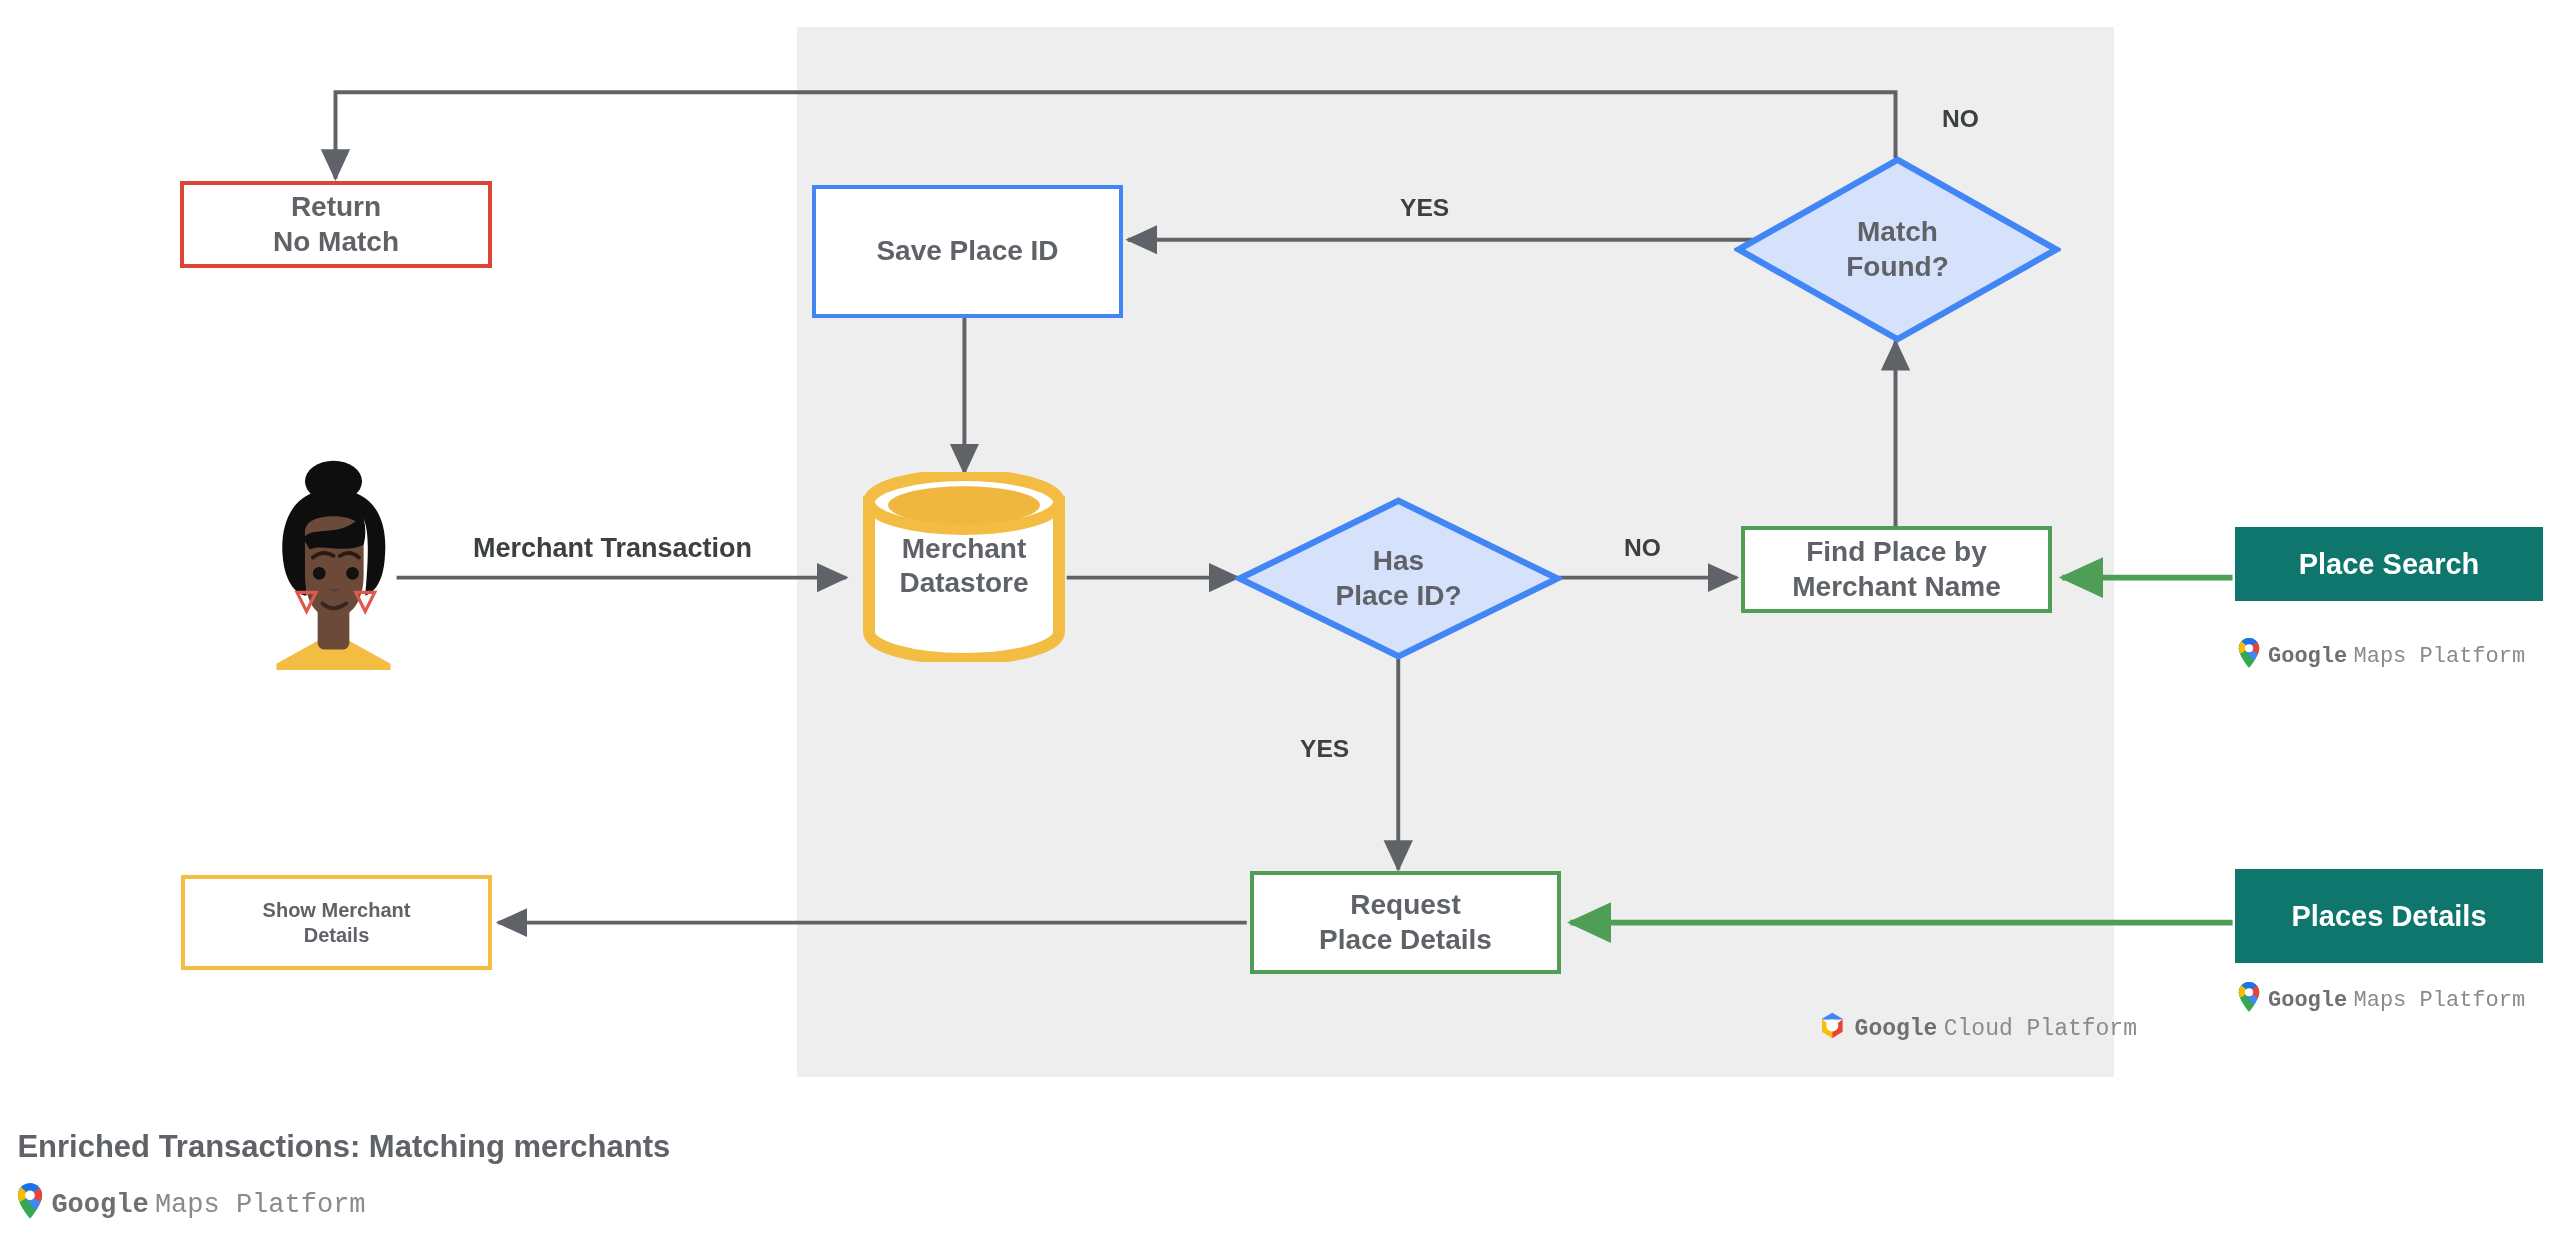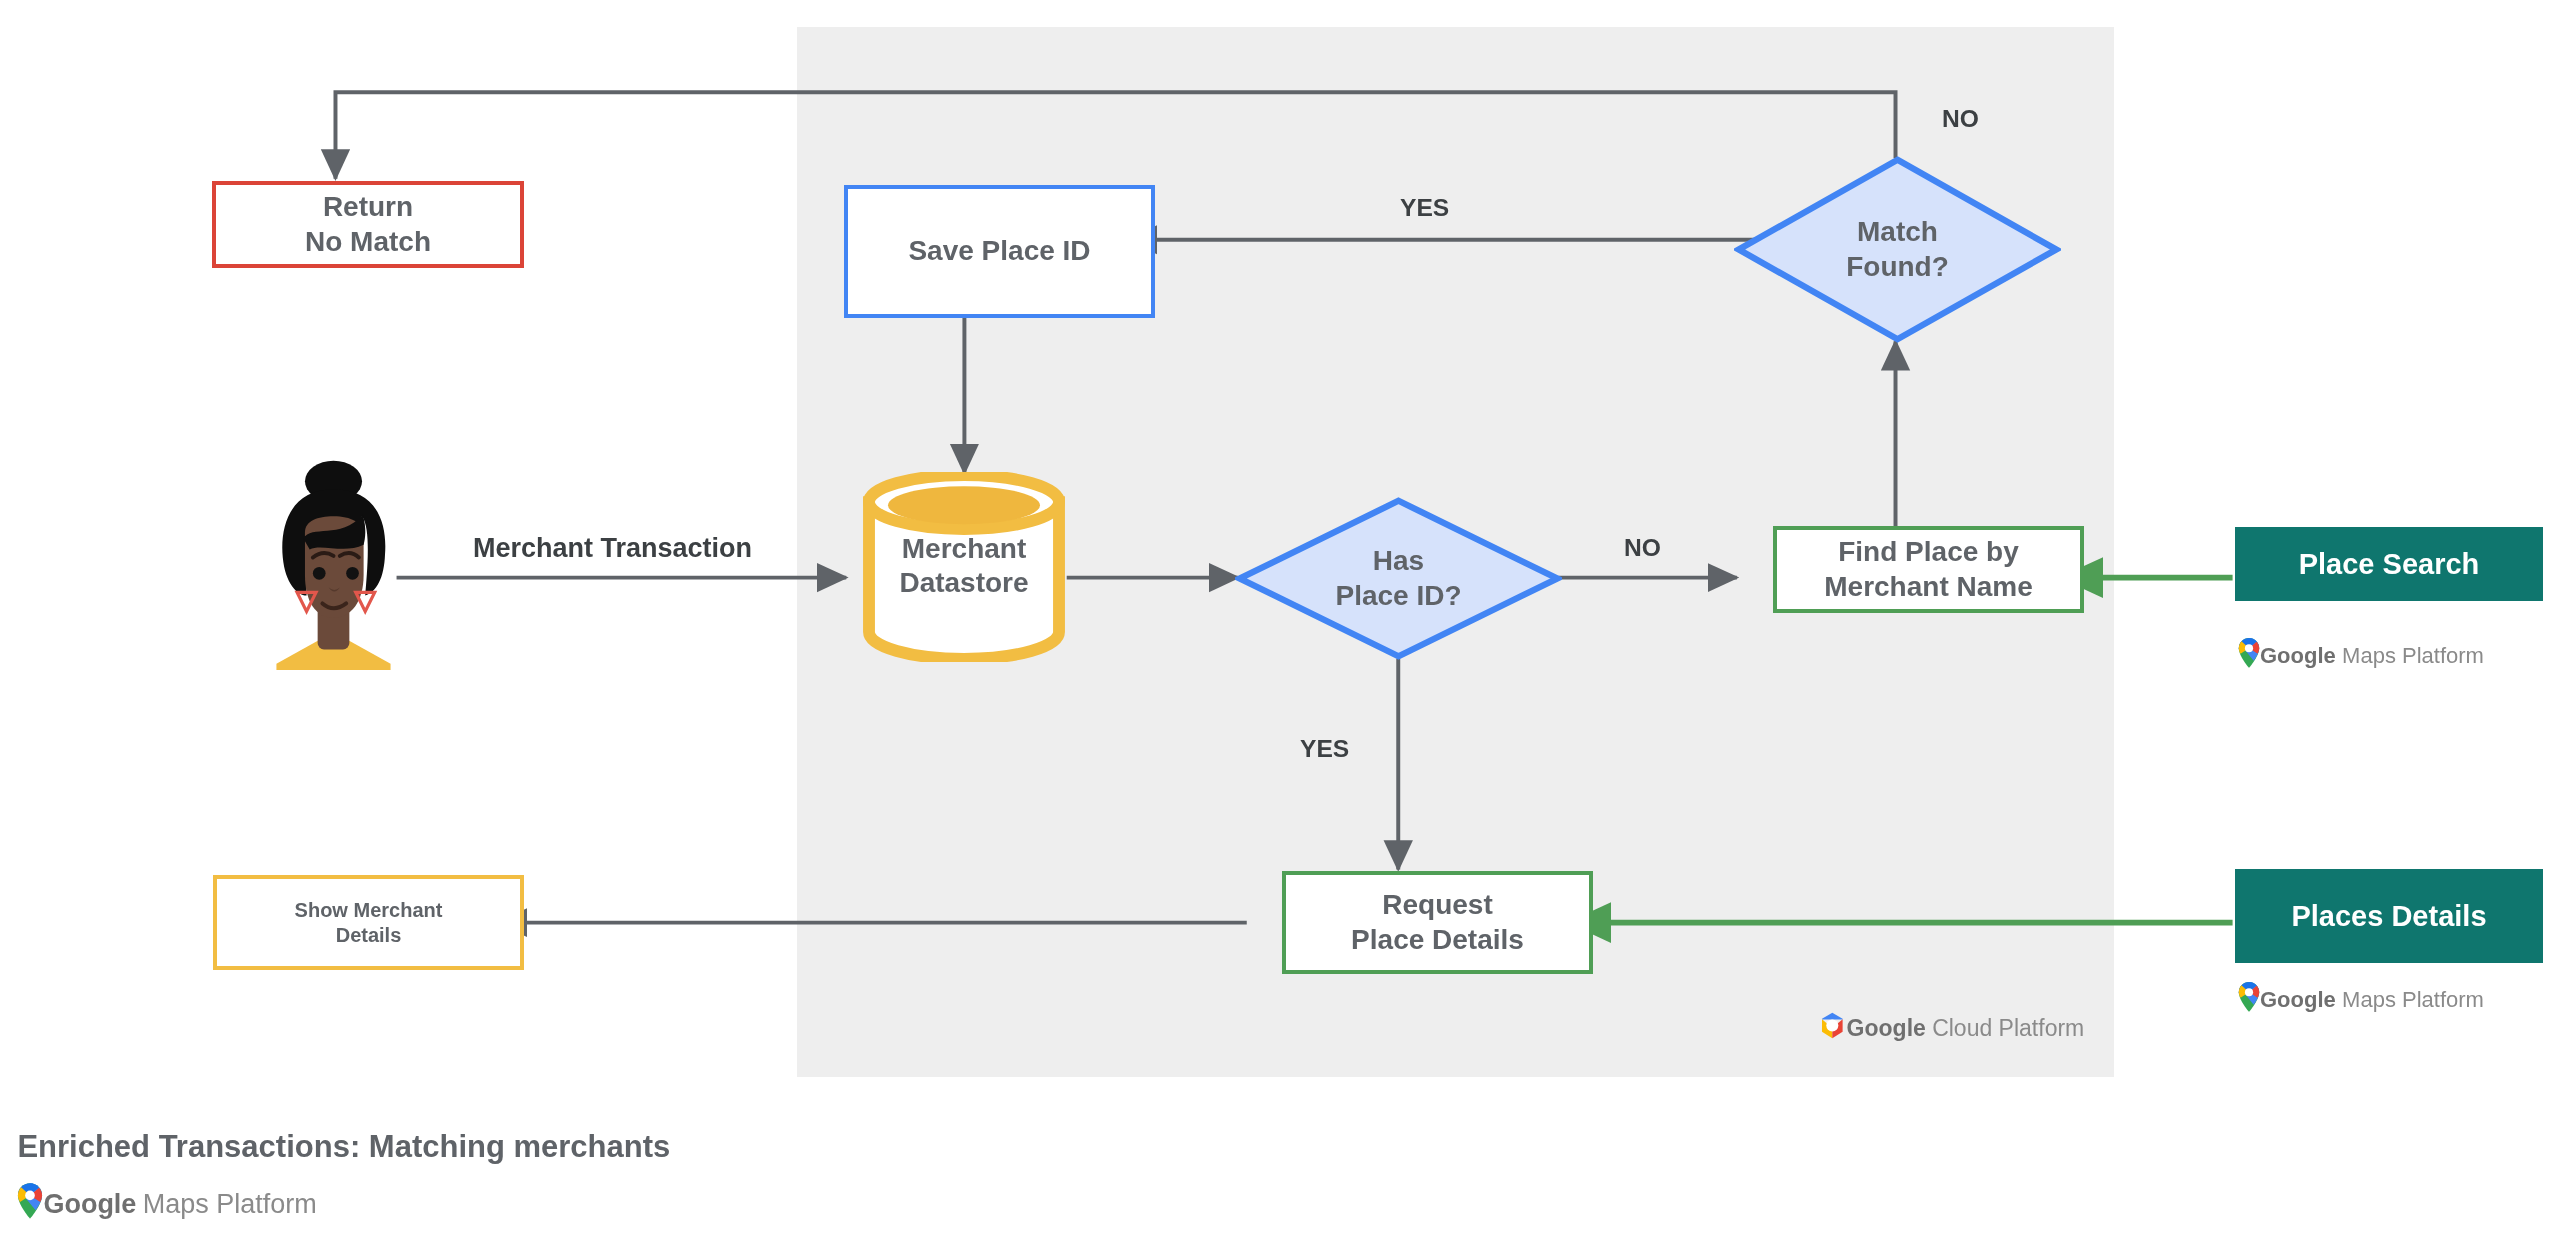--- a/index.html
+++ b/index.html
@@ -36,21 +36,20 @@
   .node {
     box-sizing: border-box;
     background: #ffffff;
     display: flex;
     align-items: center;
     justify-content: center;
     text-align: center;
     color: #5f6368;
     font-weight: bold;
     line-height: 1.22;
-    margin-left: 32px;
   }
   .node.red    { border: 4.8px solid #DB4437; }
   .node.blue   { border: 4.8px solid #4285F4; }
   .node.green  { border: 4.8px solid #4F9E55; }
   .node.yellow { border: 4.8px solid #F2BD42; }
 
   .node-text { padding: 0 8px; white-space: pre-line; }
 
   
   .diamond-wrap { display: block; }
@@ -78,21 +77,23 @@
     align-items: center;
     justify-content: center;
     font-weight: bold;
     text-align: center;
   }
 
   
   .brand {
     display: flex;
     align-items: center;
+    gap: 8px;
     color: #7a7a7a;
+    font-family: Liberation Mono, monospace;
   }
   .brand .wordmark { display: flex; align-items: baseline; gap: 6.3px; }
   .brand .g-bold { font-weight: bold; color: #6f6f6f; }
   .brand .g-light { font-weight: normal; color: #8a8a8a; }
 
   
   .edge-label {
     color: #3c4043;
     font-weight: bold;
     white-space: nowrap;

